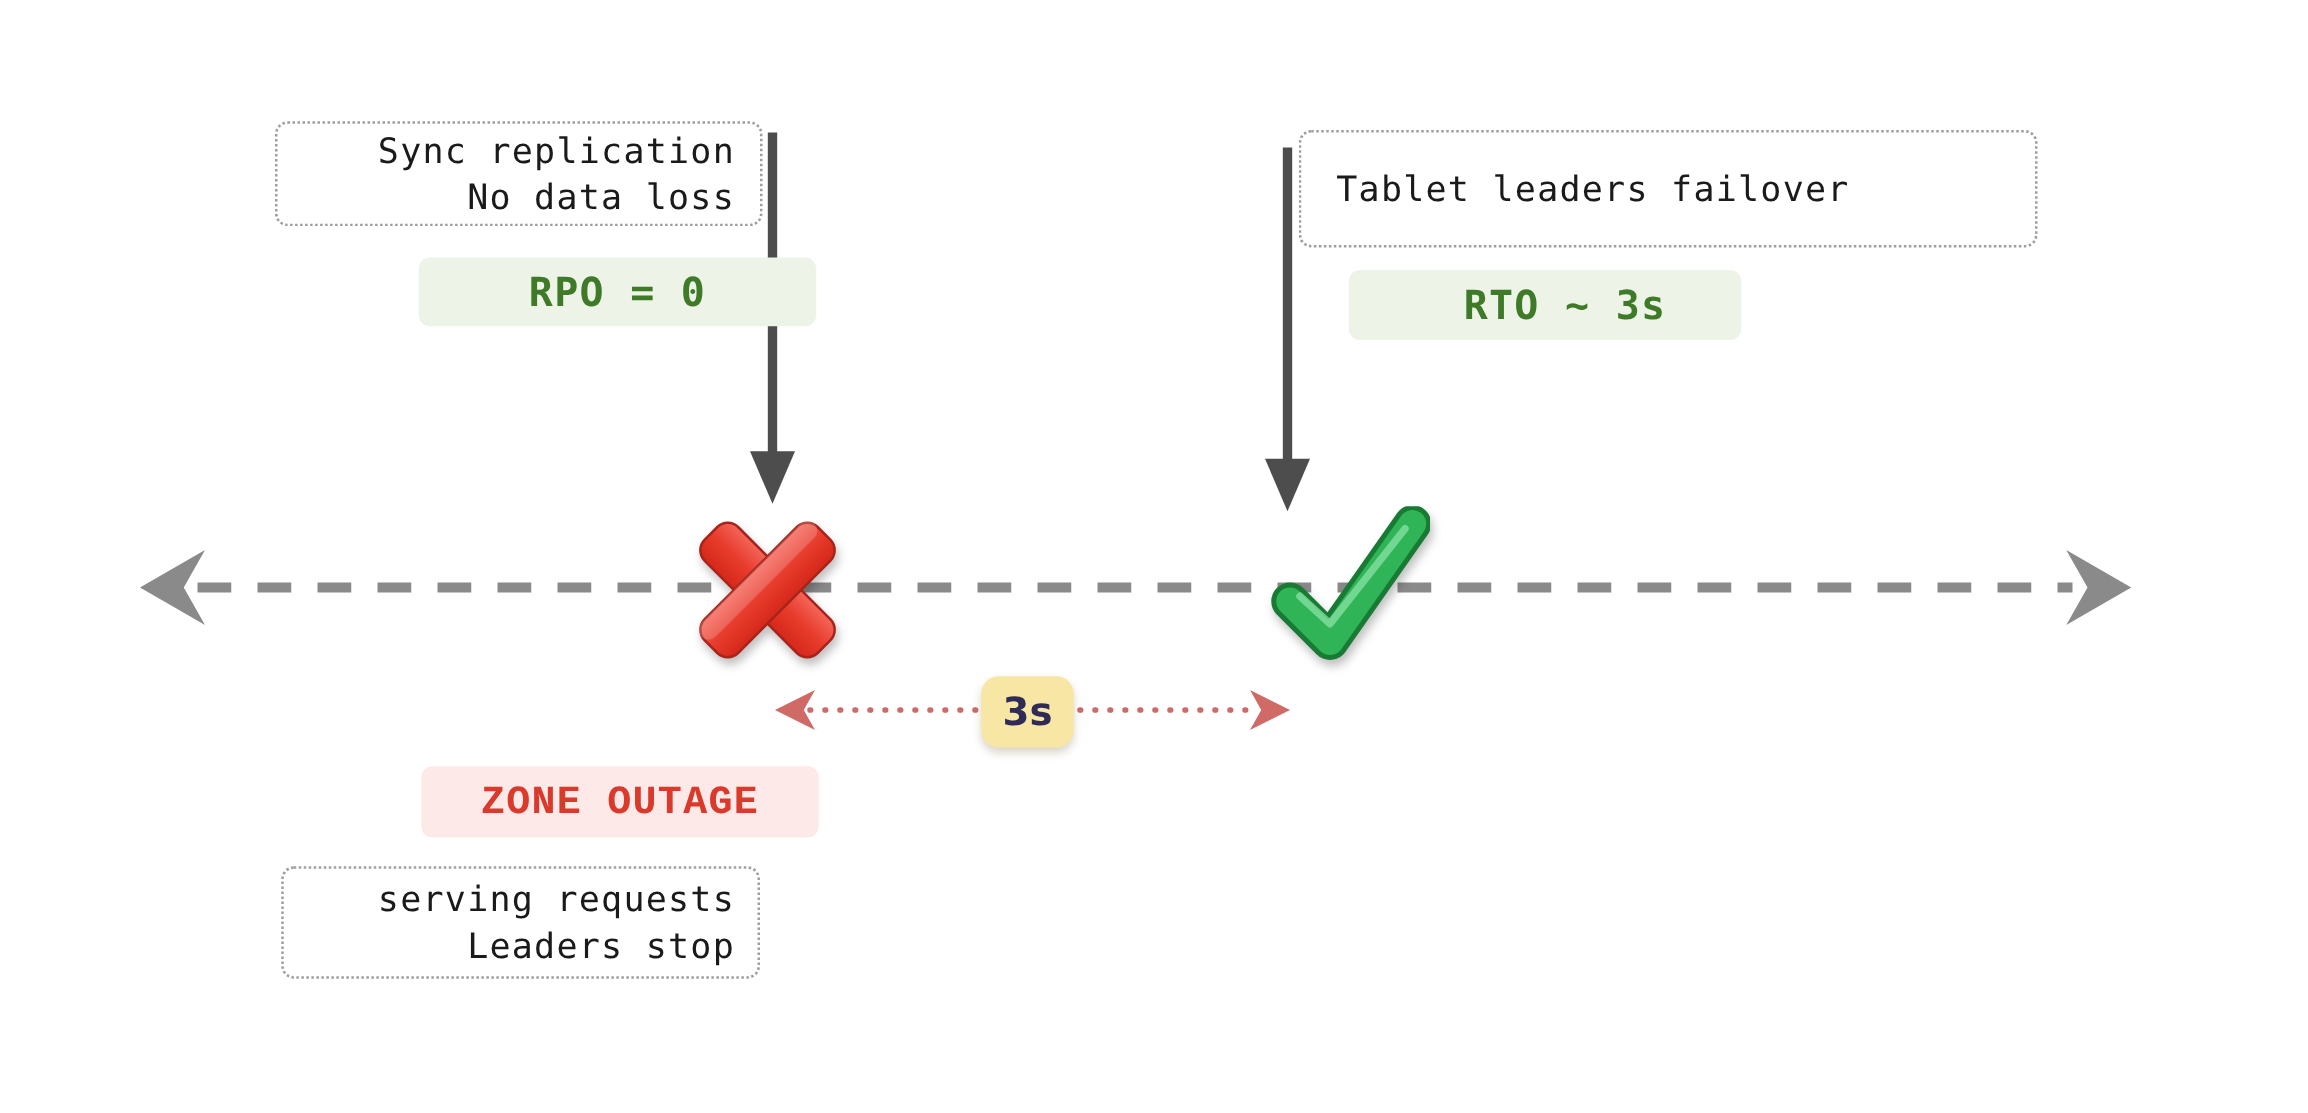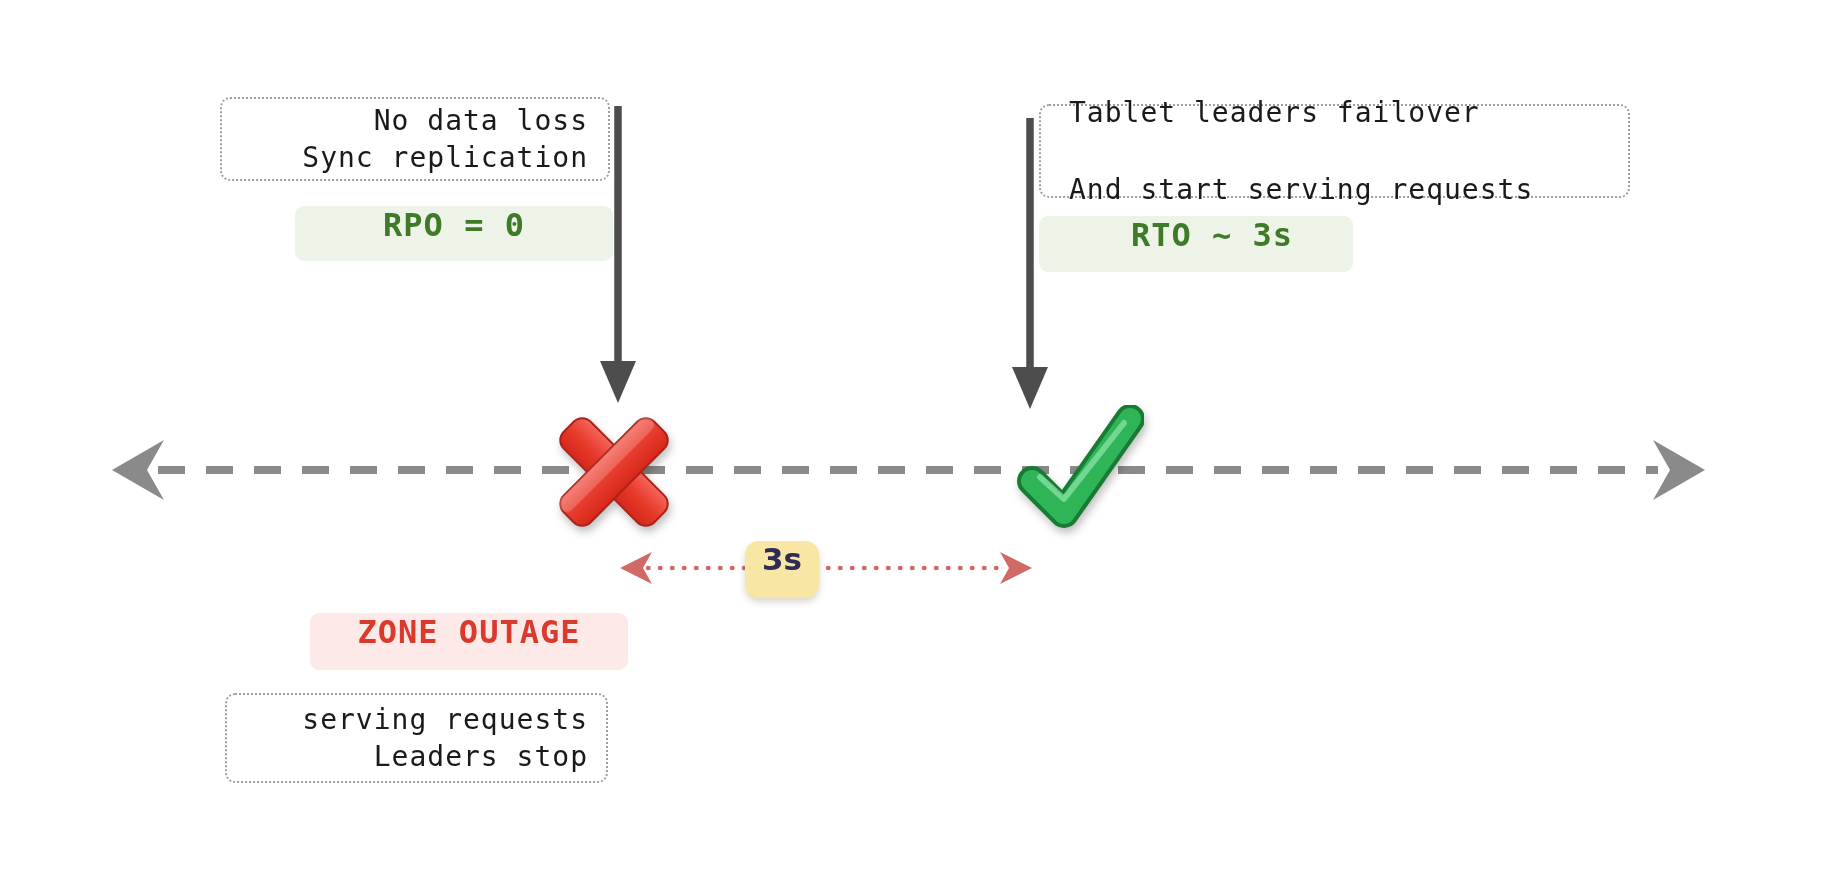--- a/index.html
+++ b/index.html
@@ -31,26 +31,26 @@
     display:flex; flex-direction:column; justify-content:center;
     font-size:28px; line-height:37px; color:var(--text-dark); letter-spacing:1px;
     white-space:nowrap;
   }
   .note-left-box{left:220px; top:97px; width:390px; height:84px; align-items:flex-end; padding-right:20px;}
   .note-right-box{left:1039px; top:104px; width:591px; height:94px; align-items:flex-start; padding-left:28px;gap:40px;}
   .note-bottom-box{left:225px; top:693px; width:383px; height:90px; align-items:flex-end; padding-right:18px;}
   
   .badge{
     position:absolute; box-sizing:border-box; border-radius:9px;
-    display:flex; align-items:flex-start; justify-content:center;
-    font-weight:bold; font-size:32px; letter-spacing:1px; white-space:nowrap;
+    display:flex; align-items:center; justify-content:center;
+    font-weight:bold; font-size:32px; letter-spacing:1px; white-space:nowrap;margin-left:40px;
   }
   .badge-rpo{left:295px; top:206px; width:318px; height:55px; background:var(--green-bg); color:var(--green-text);}
   .badge-rto{left:1039px; top:216px; width:314px; height:56px; background:var(--green-bg); color:var(--green-text);padding-left:32px;}
-  .badge-outage{left:310px; top:613px; width:318px; height:57px; background:var(--red-bg); color:var(--red-text);}
+  .badge-outage{left:297px; top:613px; width:318px; height:57px; background:var(--red-bg); color:var(--red-text);font-family:Liberation Mono, monospace;}
   .badge-duration{
     left:745px; top:541px; width:74px; height:57px;
     background:var(--duration-bg); color:var(--duration-text);
     border-radius:14px; font-size:31px; letter-spacing:0;
     font-family:"DejaVu Sans","Liberation Sans",sans-serif;
     box-shadow:0 4px 7px rgba(90,70,20,0.22);
   }
   .event-icon{position:absolute;}
   .icon-cross{left:552px; top:410px; filter:drop-shadow(2px 5px 4px rgba(0,0,0,0.25));}
   .icon-check{left:1012px; top:405px; filter:drop-shadow(2px 5px 4px rgba(0,0,0,0.25));}
@@ -104,31 +104,30 @@
 
   <div class="event-icon icon-check">
     <svg width="132" height="126" viewBox="0 0 132 126">
       <path d="M20 76 L52 108 L118 14" fill="none" stroke="#187a33" stroke-width="30" stroke-linecap="round" stroke-linejoin="round"></path>
       <path d="M20 76 L52 108 L118 14" fill="none" stroke="#2fb457" stroke-width="22" stroke-linecap="round" stroke-linejoin="round"></path>
       <path d="M28 72 L52 94 L112 18" fill="none" stroke="#8fe6a8" stroke-width="6" opacity="0.7" stroke-linecap="round" stroke-linejoin="round"></path>
     </svg>
   </div>
 
   <div class="note note-left-box">
+    <span>Sync replication</span>
     <span>No data loss</span>
-    <span>Sync replication</span>
   </div>
 
   <div class="badge badge-rpo">
     <span>RPO = 0</span>
   </div>
 
   <div class="note note-right-box">
     <span>Tablet leaders failover</span>
-    <span>And start serving requests</span>
   </div>
 
   <div class="badge badge-rto">
     <span>RTO ~ 3s</span>
   </div>
 
   <div class="badge badge-duration">
     <span>3s</span>
   </div>
 

